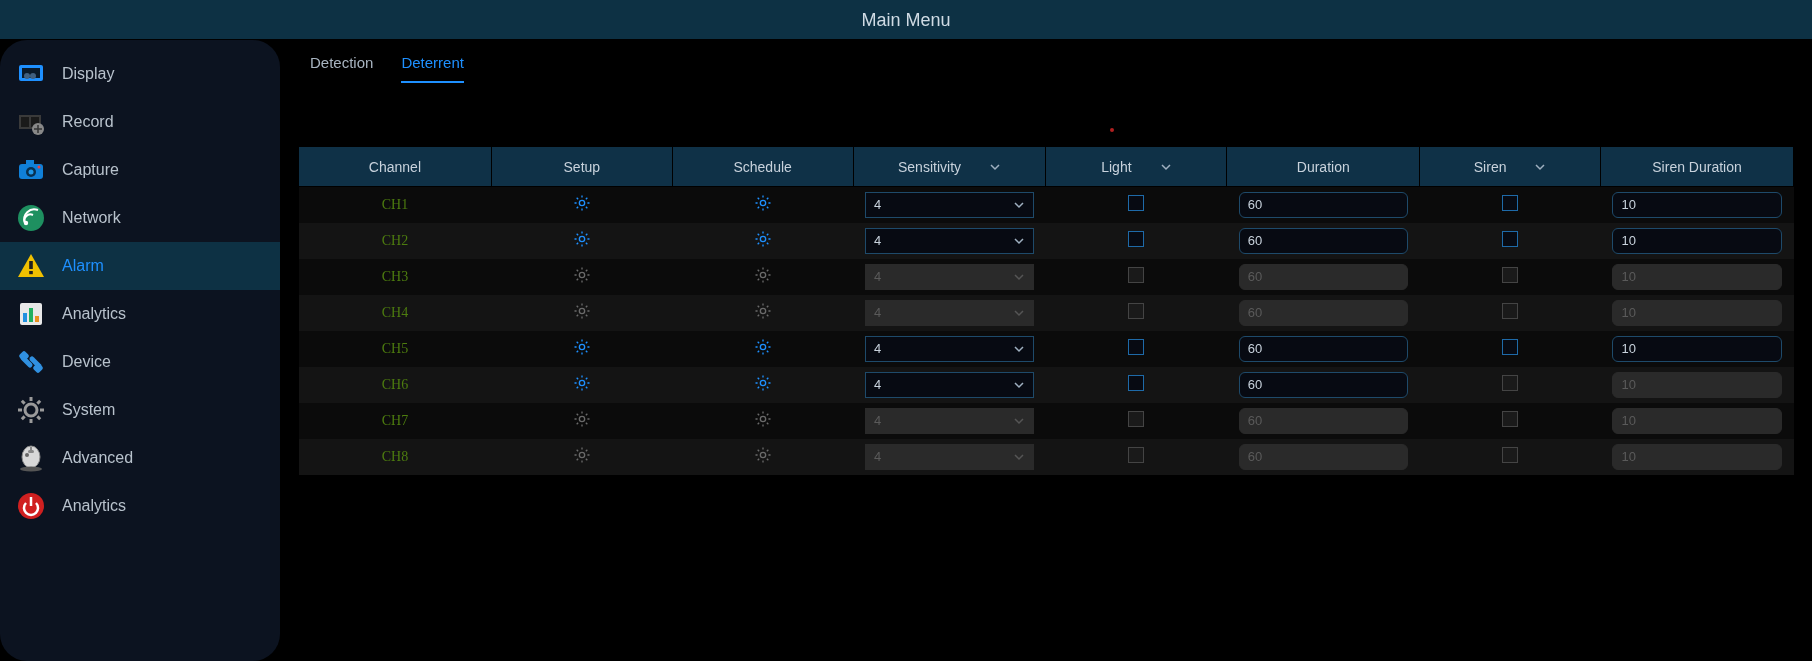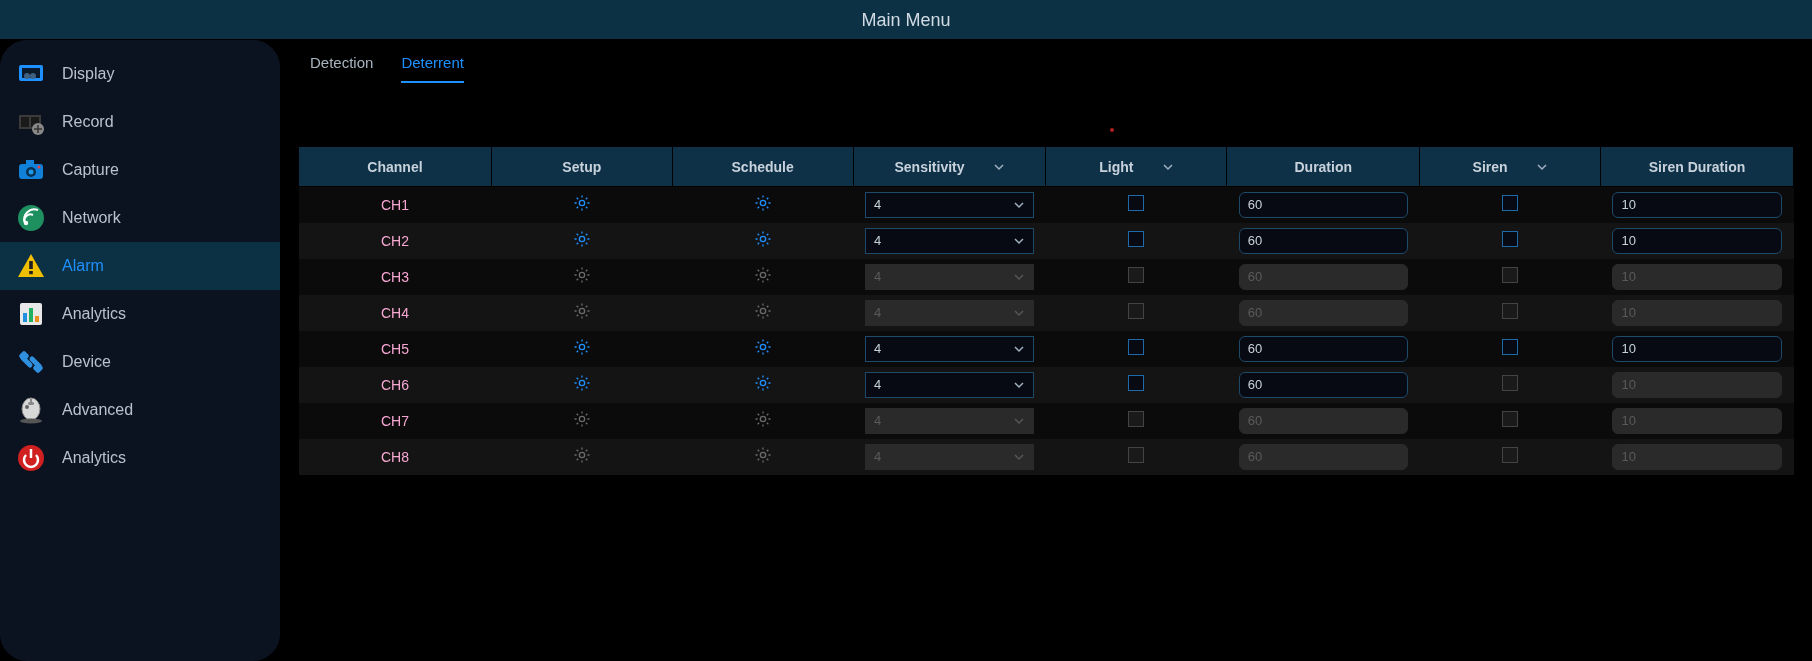--- a/index.html
+++ b/index.html
@@ -86,39 +86,39 @@
     margin: 60px 18px 0 18px;
   }
   table {
     width: 100%;
     border-collapse: collapse;
     table-layout: fixed;
   }
   th {
     background: #0f3147;
     color: #c8d2dc;
-    font-weight: bold;
+    font-weight: normal;
     font-size: 14px;
     height: 40px;
     border: 1px solid #000;
   }
   th.hasdd {
     cursor: pointer;
   }
   .hdd { display:inline-flex; align-items:center; justify-content:center; gap:28px; width:100%; }
   td {
     height: 36px;
     text-align: center;
     font-size: 14px;
     border: 1px solid transparent;
     padding: 0 4px;
   }
   tr.odd td  { background: #0b0b0b; }
   tr.even td { background: #141414; }
-  .ch-label { color: #f9a8d4; }
+  .ch-label { color: #4d7c0f; font-family: Liberation Serif, serif; }
   .gear-btn { cursor: pointer; display:inline-flex; }
   .gear-active svg path, .gear-active svg circle { stroke: #1e90ff; }
   .gear-dis    svg path, .gear-dis    svg circle { stroke: #6a6a6a; }
   .select {
     width: 92%;
     height: 26px;
     display: flex;
     align-items: center;
     justify-content: space-between;
     padding: 0 8px;
@@ -244,20 +244,38 @@
       <div class="sidebar-item">
         <span class="icon">
           <svg width="30" height="30">
             <path d="M7 11 L14 18" stroke="#3090e0" stroke-width="5" stroke-linecap="round"></path>
             <path d="M23 19 L16 12" stroke="#3090e0" stroke-width="5" stroke-linecap="round"></path>
             <rect x="4" y="5" width="8" height="8" rx="2" fill="#3090e0" transform="rotate(45 8 9)"></rect>
             <rect x="18" y="17" width="8" height="8" rx="2" fill="#3090e0" transform="rotate(45 22 21)"></rect>
           </svg>
         </span>
         <span>Device</span>
+      </div>
+      <div class="sidebar-item">
+        <span class="icon">
+          <svg width="30" height="30">
+            <circle cx="15" cy="15" r="6" fill="none" stroke="#9a9a9a" stroke-width="3"></circle>
+            <g stroke="#9a9a9a" stroke-width="3">
+              <line x1="24" y1="15" x2="28" y2="15"></line>
+              <line x1="21.36396103067893" y1="21.36396103067893" x2="24.19238815542512" y2="24.192388155425117"></line>
+              <line x1="15" y1="24" x2="15" y2="28"></line>
+              <line x1="8.636038969321072" y1="21.36396103067893" x2="5.8076118445748826" y2="24.19238815542512"></line>
+              <line x1="6" y1="15.000000000000002" x2="2" y2="15.000000000000002"></line>
+              <line x1="8.63603896932107" y1="8.636038969321072" x2="5.807611844574881" y2="5.8076118445748826"></line>
+              <line x1="14.999999999999998" y1="6" x2="14.999999999999998" y2="2"></line>
+              <line x1="21.363961030678926" y1="8.63603896932107" x2="24.192388155425114" y2="5.807611844574881"></line>
+            </g>
+          </svg>
+        </span>
+        <span>System</span>
       </div>
       <div class="sidebar-item">
         <span class="icon">
           <svg width="30" height="30">
             <ellipse cx="15" cy="14" rx="9" ry="11" fill="#d8d8d8"></ellipse>
             <ellipse cx="15" cy="14" rx="9" ry="11" fill="none" stroke="#888" stroke-width="1"></ellipse>
             <rect x="12" y="7" width="6" height="3" rx="1.5" fill="#888"></rect>
             <line x1="15" y1="4" x2="15" y2="7" stroke="#888" stroke-width="2"></line>
             <circle cx="11" cy="12" r="2" fill="#666"></circle>
             <ellipse cx="15" cy="26" rx="11" ry="2.5" fill="#555"></ellipse>

